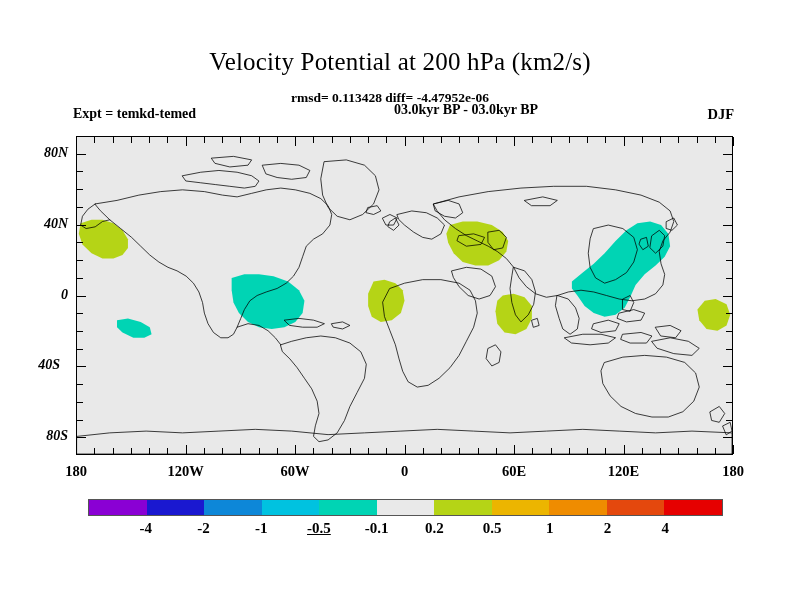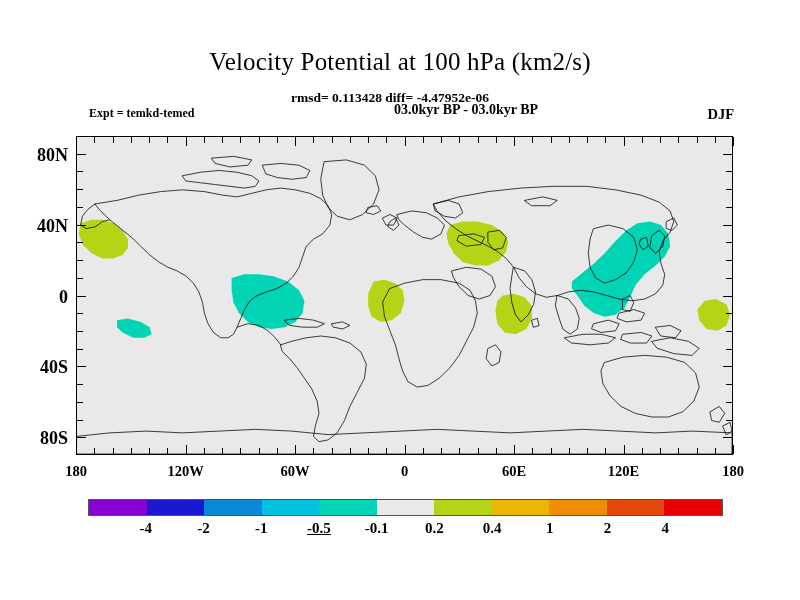--- a/index.html
+++ b/index.html
@@ -44,23 +44,23 @@
     top: 102px;
     width: 800px;
     text-align: center;
     font-size: 14px;
     font-weight: bold;
     margin-left: 66px;
   }
 
   #expt-label {
     position: absolute;
-    left: 89px;
+    left: 73px;
     top: 106px;
-    font-size: 12px;
+    font-size: 14px;
     font-weight: bold;
     white-space: nowrap;
   }
 
   #season-label {
     position: absolute;
     right: 66px;
     top: 106px;
     font-size: 14.5px;
     font-weight: bold;
@@ -85,25 +85,26 @@
     position: absolute;
     background: #000;
   }
   .ytick { width: 6px; height: 1px; }
   .ytick-major { width: 9px; }
   .xtick { width: 1px; height: 6px; }
   .xtick-major { height: 9px; }
 
   .ylabel {
     position: absolute;
-    font-size: 18px;
+    font-size: 14px;
     font-weight: bold;
     text-align: right;
     width: 60px;
     white-space: nowrap;
+    font-style: italic;
   }
   .xlabel {
     position: absolute;
     font-size: 14.5px;
     font-weight: bold;
     text-align: center;
     width: 70px;
     white-space: nowrap;
   }
 
@@ -125,21 +126,21 @@
     font-weight: bold;
     text-align: center;
     width: 60px;
     top: 520px;
     white-space: nowrap;
   }
 </style>
 </head>
 <body>
 
-<div id="plot-title">Velocity Potential at 100 hPa (km2/s)</div>
+<div id="plot-title">Velocity Potential at 200 hPa (km2/s)</div>
 <div id="rmsd-line">rmsd= 0.113428 diff= -4.47952e-06</div>
 <div id="period-line">03.0kyr BP - 03.0kyr BP</div>
 <div id="expt-label">Expt = temkd-temed</div>
 <div id="season-label">DJF</div>
 
 <div id="map-frame">
   <svg id="map-svg" viewBox="0 0 360 180" preserveAspectRatio="none">
     <g id="filled-contours">
         <path d="M2.00,49.00 L8.00,47.00 L14.00,47.00 L20.00,49.00 L25.00,53.00 L28.00,58.00 L28.00,63.00 L25.00,67.00 L20.00,69.00 L14.00,69.00 L8.00,66.00 L3.00,61.00 L1.00,55.00 Z" fill="#b5d416" stroke="none"></path>
         <path d="M85.00,80.00 L92.00,78.00 L100.00,78.00 L108.00,79.00 L116.00,82.00 L122.00,87.00 L125.00,93.00 L124.00,100.00 L120.00,105.00 L114.00,108.00 L107.00,109.00 L100.00,108.00 L94.00,105.00 L89.00,100.00 L86.00,94.00 L85.00,87.00 Z" fill="#00d4b4" stroke="none"></path>
@@ -271,21 +272,21 @@
     <div class="tick ytick" style="left:726px; top:206.88888888888889px; width:6px;"></div>
     <div class="tick ytick" style="left:77px; top:189.16666666666666px; width:6px;"></div>
     <div class="tick ytick" style="left:726px; top:189.16666666666666px; width:6px;"></div>
     <div class="tick ytick" style="left:77px; top:171.44444444444446px; width:6px;"></div>
     <div class="tick ytick" style="left:726px; top:171.44444444444446px; width:6px;"></div>
     <div class="tick ytick ytick-major" style="left:77px; top:153.72222222222223px; width:9px;"></div>
     <div class="tick ytick ytick-major" style="left:723px; top:153.72222222222223px; width:9px;"></div>
     <div class="ylabel" style="left:8px; top:144.72222222222223px;">80N</div>
     <div class="ylabel" style="left:8px; top:215.61111111111111px;">40N</div>
     <div class="ylabel" style="left:8px; top:286.5px;">0</div>
-    <div class="ylabel" style="left:8px; top:357.3888888888889px;">40S</div>
+    <div class="ylabel" style="left:0; top:357.3888888888889px;">40S</div>
     <div class="ylabel" style="left:8px; top:428.27777777777777px;">80S</div>
     <div class="tick xtick xtick-major" style="left:76px; top:445px; height:9px;"></div>
     <div class="tick xtick xtick-major" style="left:76px; top:137px; height:9px;"></div>
     <div class="tick xtick" style="left:94.25px; top:448px; height:6px;"></div>
     <div class="tick xtick" style="left:94.25px; top:137px; height:6px;"></div>
     <div class="tick xtick" style="left:112.5px; top:448px; height:6px;"></div>
     <div class="tick xtick" style="left:112.5px; top:137px; height:6px;"></div>
     <div class="tick xtick" style="left:130.75px; top:448px; height:6px;"></div>
     <div class="tick xtick" style="left:130.75px; top:137px; height:6px;"></div>
     <div class="tick xtick" style="left:149px; top:448px; height:6px;"></div>
@@ -376,17 +377,17 @@
     <div class="cb-band" title="2 to 4" style="background: rgb(228, 72, 13);"></div>
     <div class="cb-band" title="&gt; 4" style="background: rgb(230, 0, 0);"></div>
   </div>
 <div id="colorbar-labels">
     <div class="cb-label" style="left: 115.727px;">-4</div>
     <div class="cb-label" style="left: 173.455px;">-2</div>
     <div class="cb-label" style="left: 231.182px;">-1</div>
     <div class="cb-label" style="left: 288.909px; text-decoration: underline;">-0.5</div>
     <div class="cb-label" style="left: 346.636px;">-0.1</div>
     <div class="cb-label" style="left: 404.364px;">0.2</div>
-    <div class="cb-label" style="left: 462.091px;">0.4</div>
+    <div class="cb-label" style="left: 462.091px;">0.5</div>
     <div class="cb-label" style="left: 519.818px;">1</div>
     <div class="cb-label" style="left: 577.545px;">2</div>
     <div class="cb-label" style="left: 635.273px;">4</div>
   </div>
 
 </body></html>

